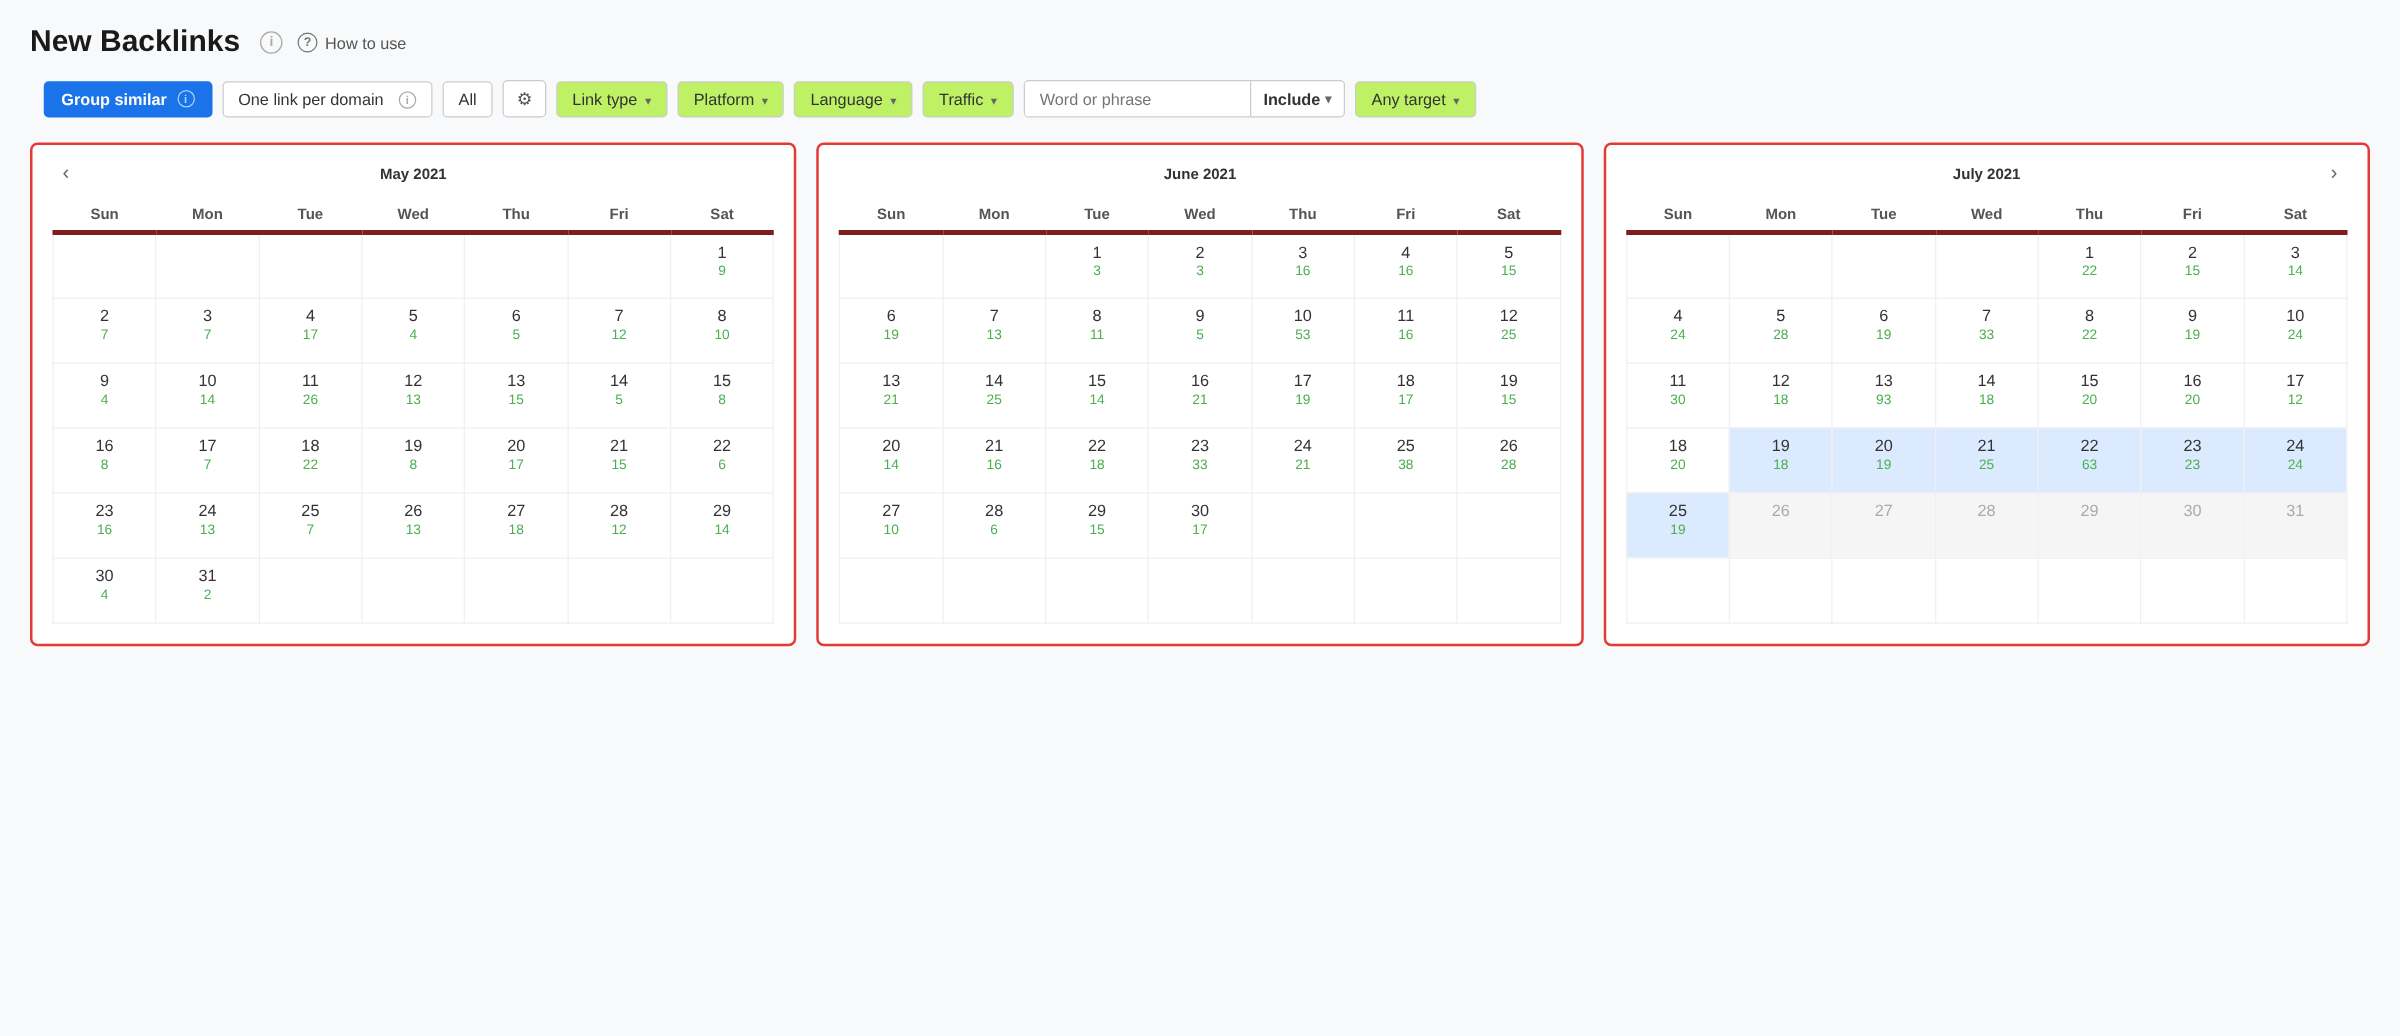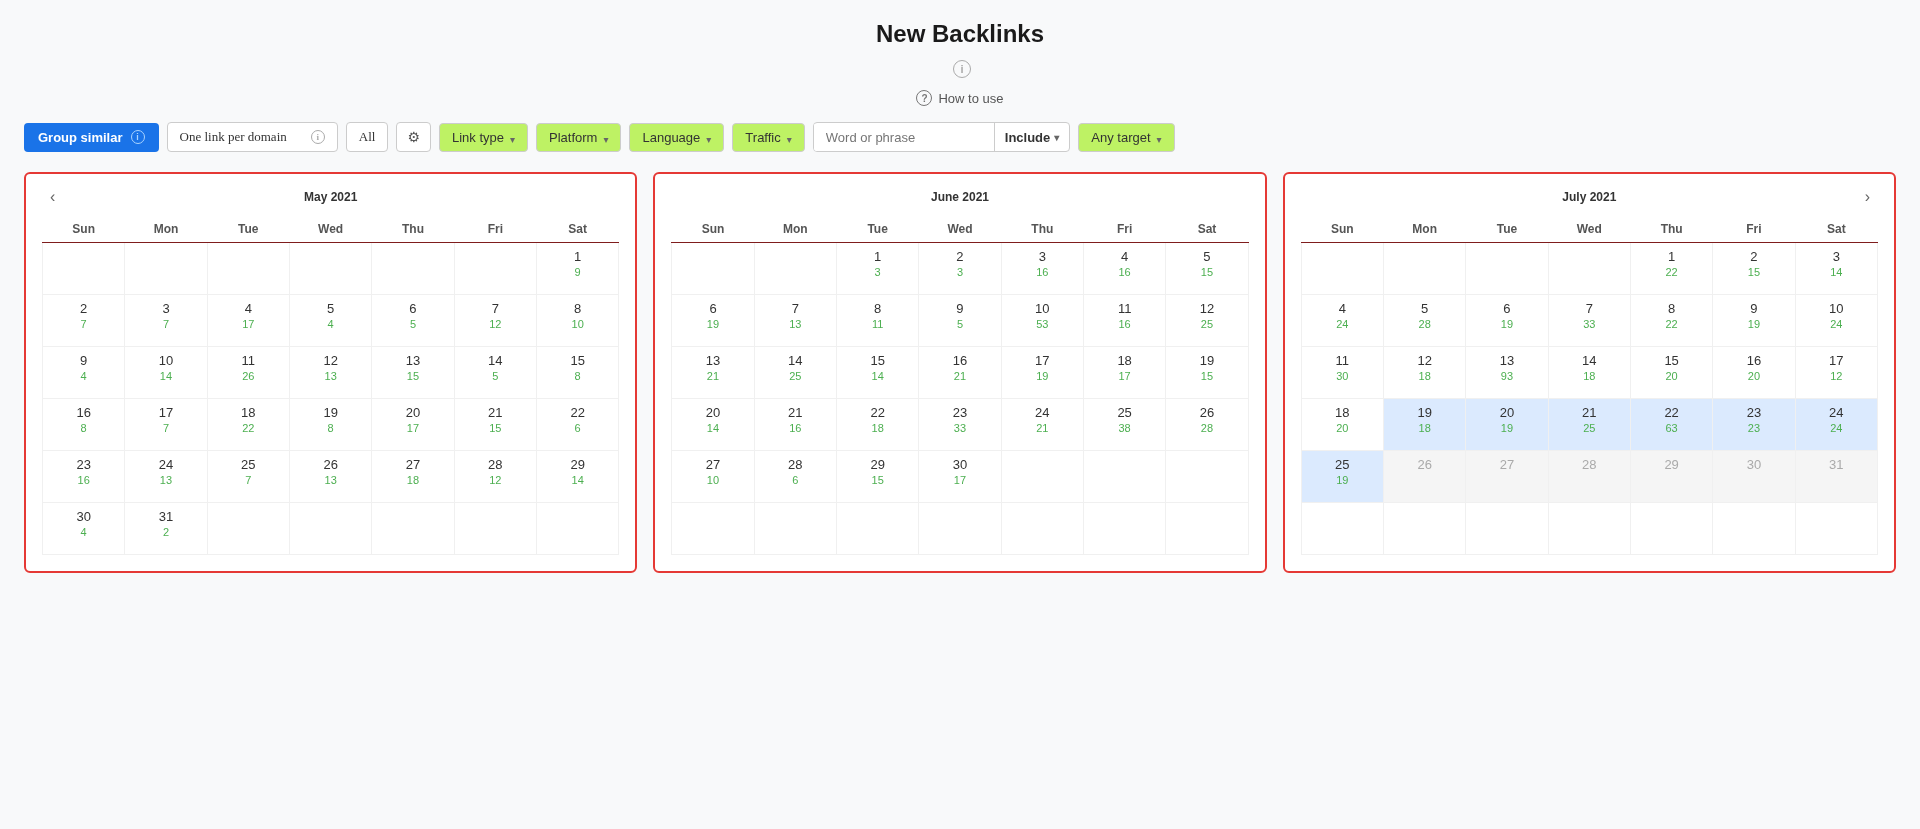--- a/index.html
+++ b/index.html
@@ -9,21 +9,20 @@
       padding: 20px 24px;
       color: #333;
       min-width: 1920px;
     }
 
     .page-header {
       display: flex;
       align-items: center;
       gap: 12px;
       margin-bottom: 16px;
-      flex-direction: column;
     }
 
     .page-title {
       font-size: 24px;
       font-weight: 700;
       color: #1a1a1a;
     }
 
     .info-icon {
       display: inline-flex;
@@ -63,34 +62,34 @@
       color: #fff;
       border: none;
       border-radius: 4px;
       padding: 7px 14px;
       font-size: 13px;
       font-weight: 600;
       cursor: pointer;
       display: flex;
       align-items: center;
       gap: 4px;
+      margin-left: 11px;
     }
 
     .btn-text {
       background: #fff;
       color: #333;
       border: 1px solid #ccc;
       border-radius: 4px;
       padding: 6px 12px;
       font-size: 13px;
       cursor: pointer;
       display: flex;
-      align-items: center;
-      gap: 20px;
-      font-family: Liberation Serif, serif;
+      align-items: flex-end;
+      gap: 8px;
     }
 
     .btn-icon {
       background: #fff;
       color: #555;
       border: 1px solid #ccc;
       border-radius: 4px;
       padding: 6px 10px;
       font-size: 14px;
       cursor: pointer;
@@ -194,21 +193,21 @@
       width: 100%;
       border-collapse: collapse;
     }
 
     .calendar-grid th {
       text-align: center;
       font-size: 12px;
       font-weight: 600;
       color: #555;
       padding: 6px 2px;
-      border-bottom: 1px solid #7f1d1d;
+      border-bottom: 4px solid #7f1d1d;
     }
 
     .calendar-grid td {
       text-align: center;
       padding: 6px 2px;
       border: 1px solid #f0f0f0;
       vertical-align: top;
       height: 52px;
       width: 14.28%;
     }

